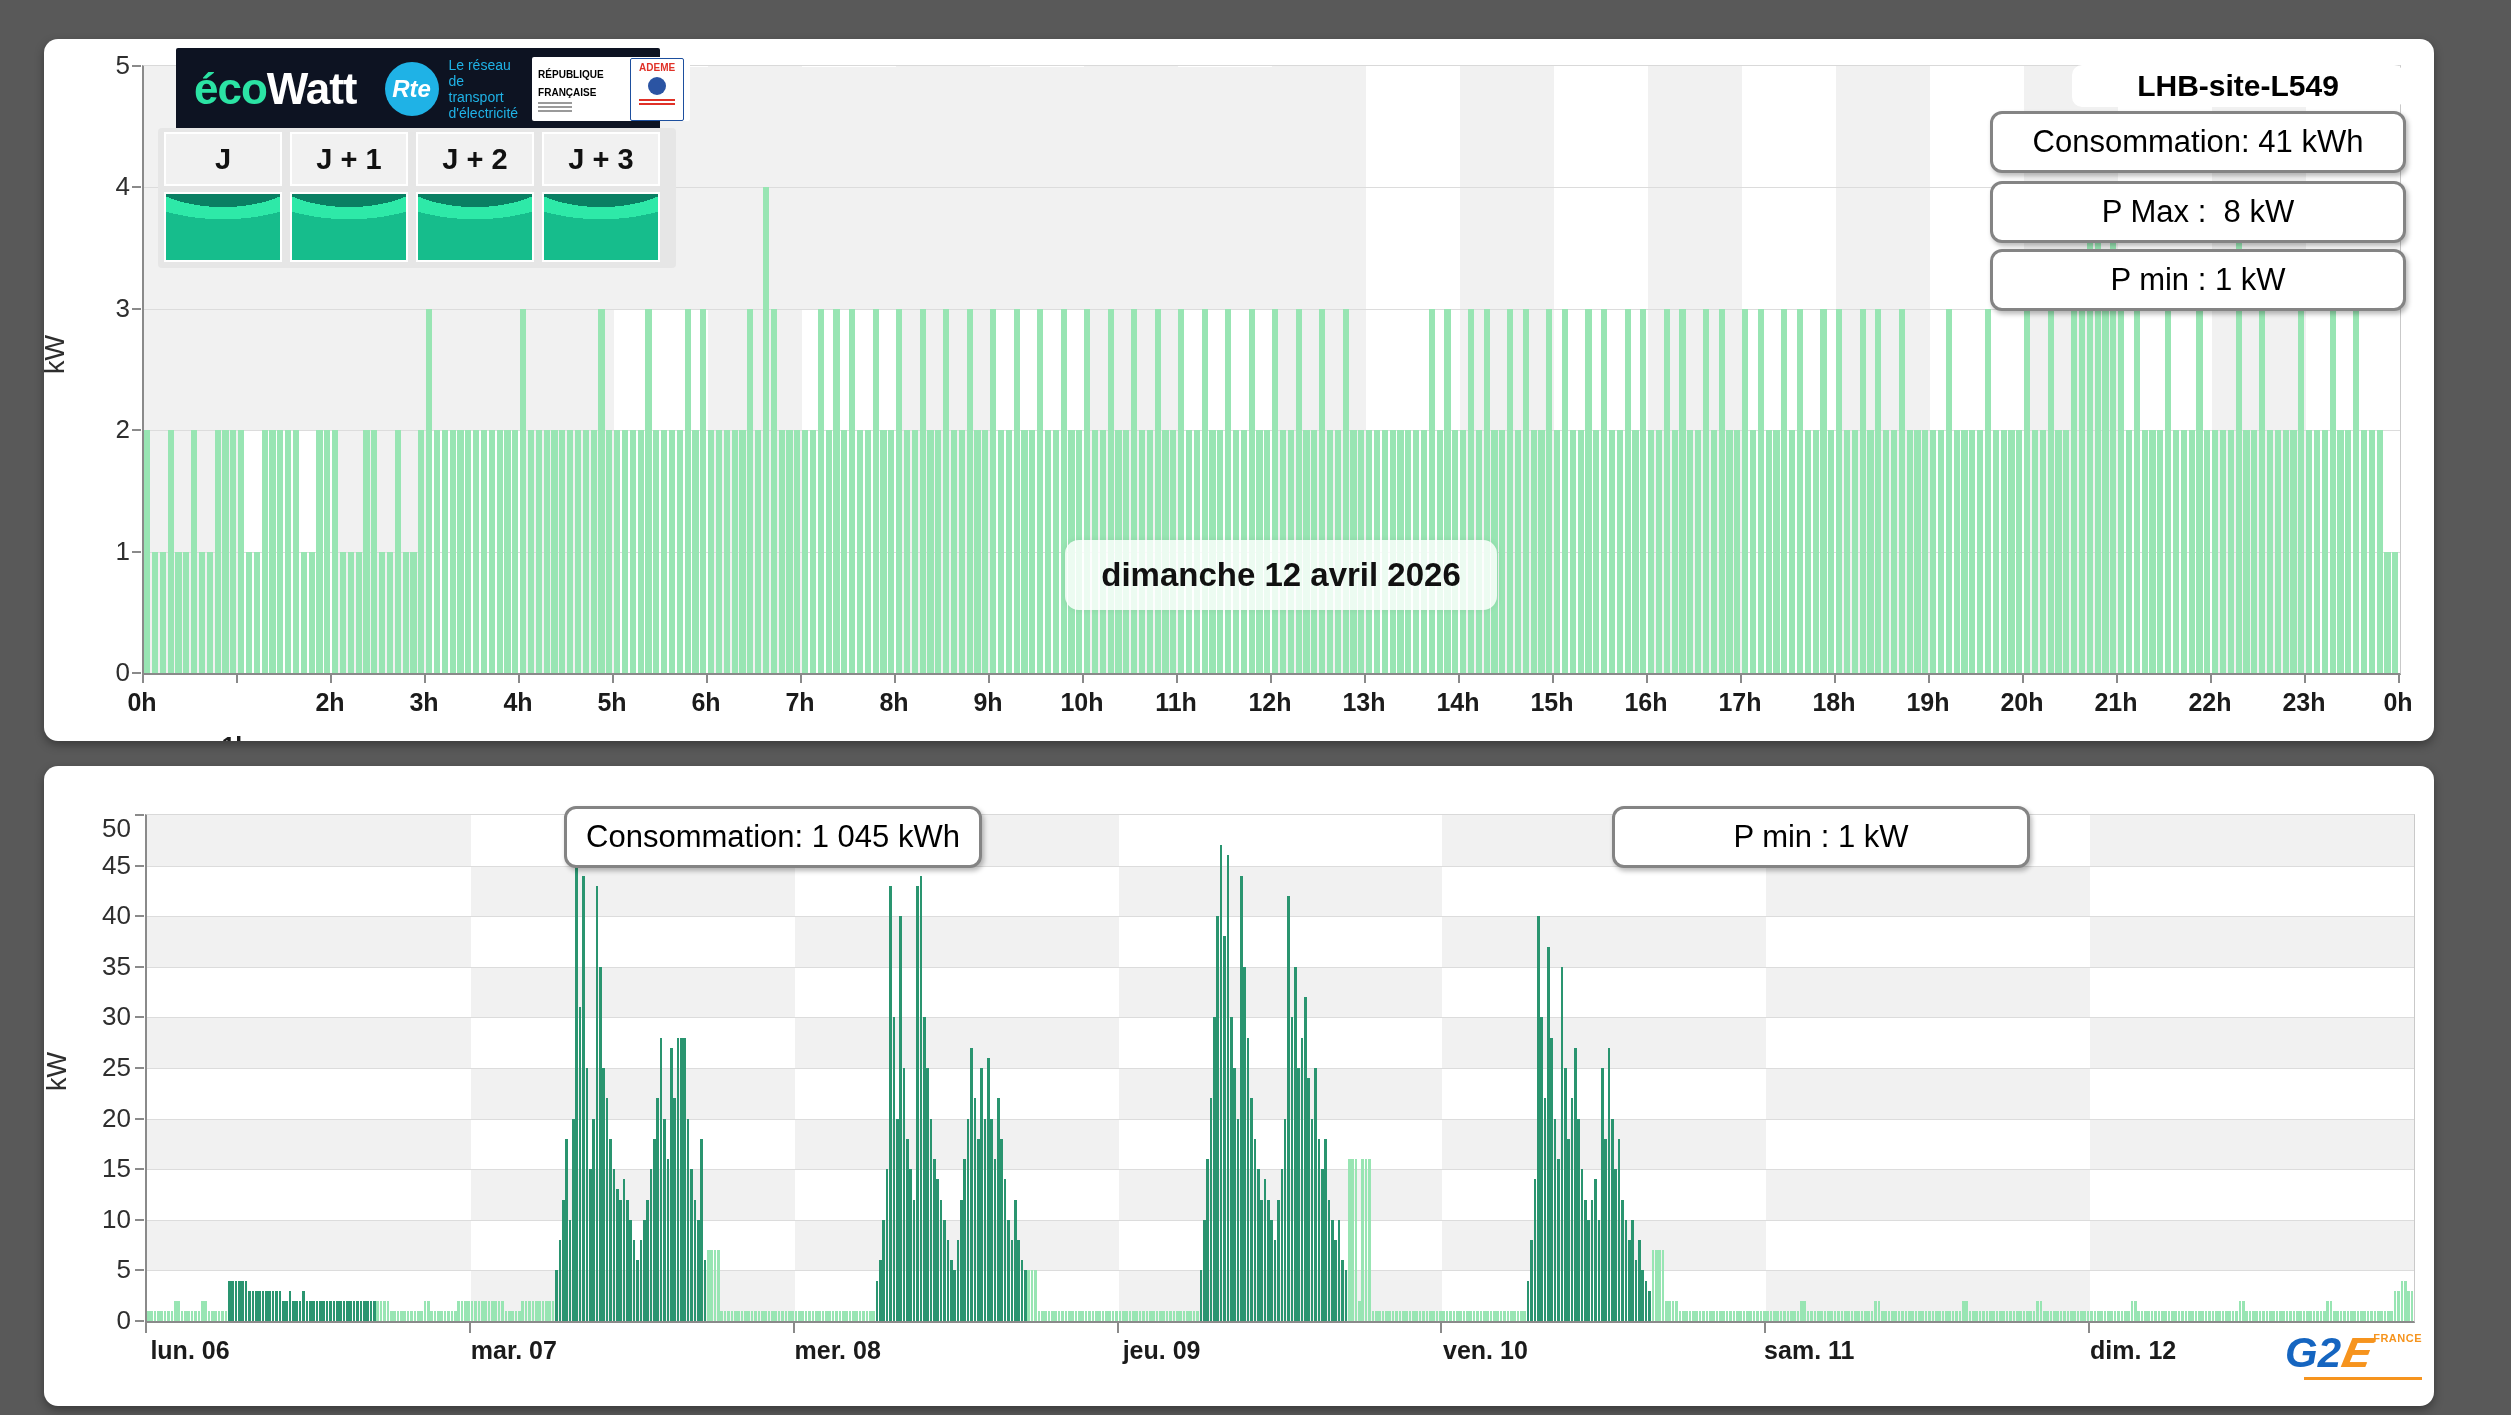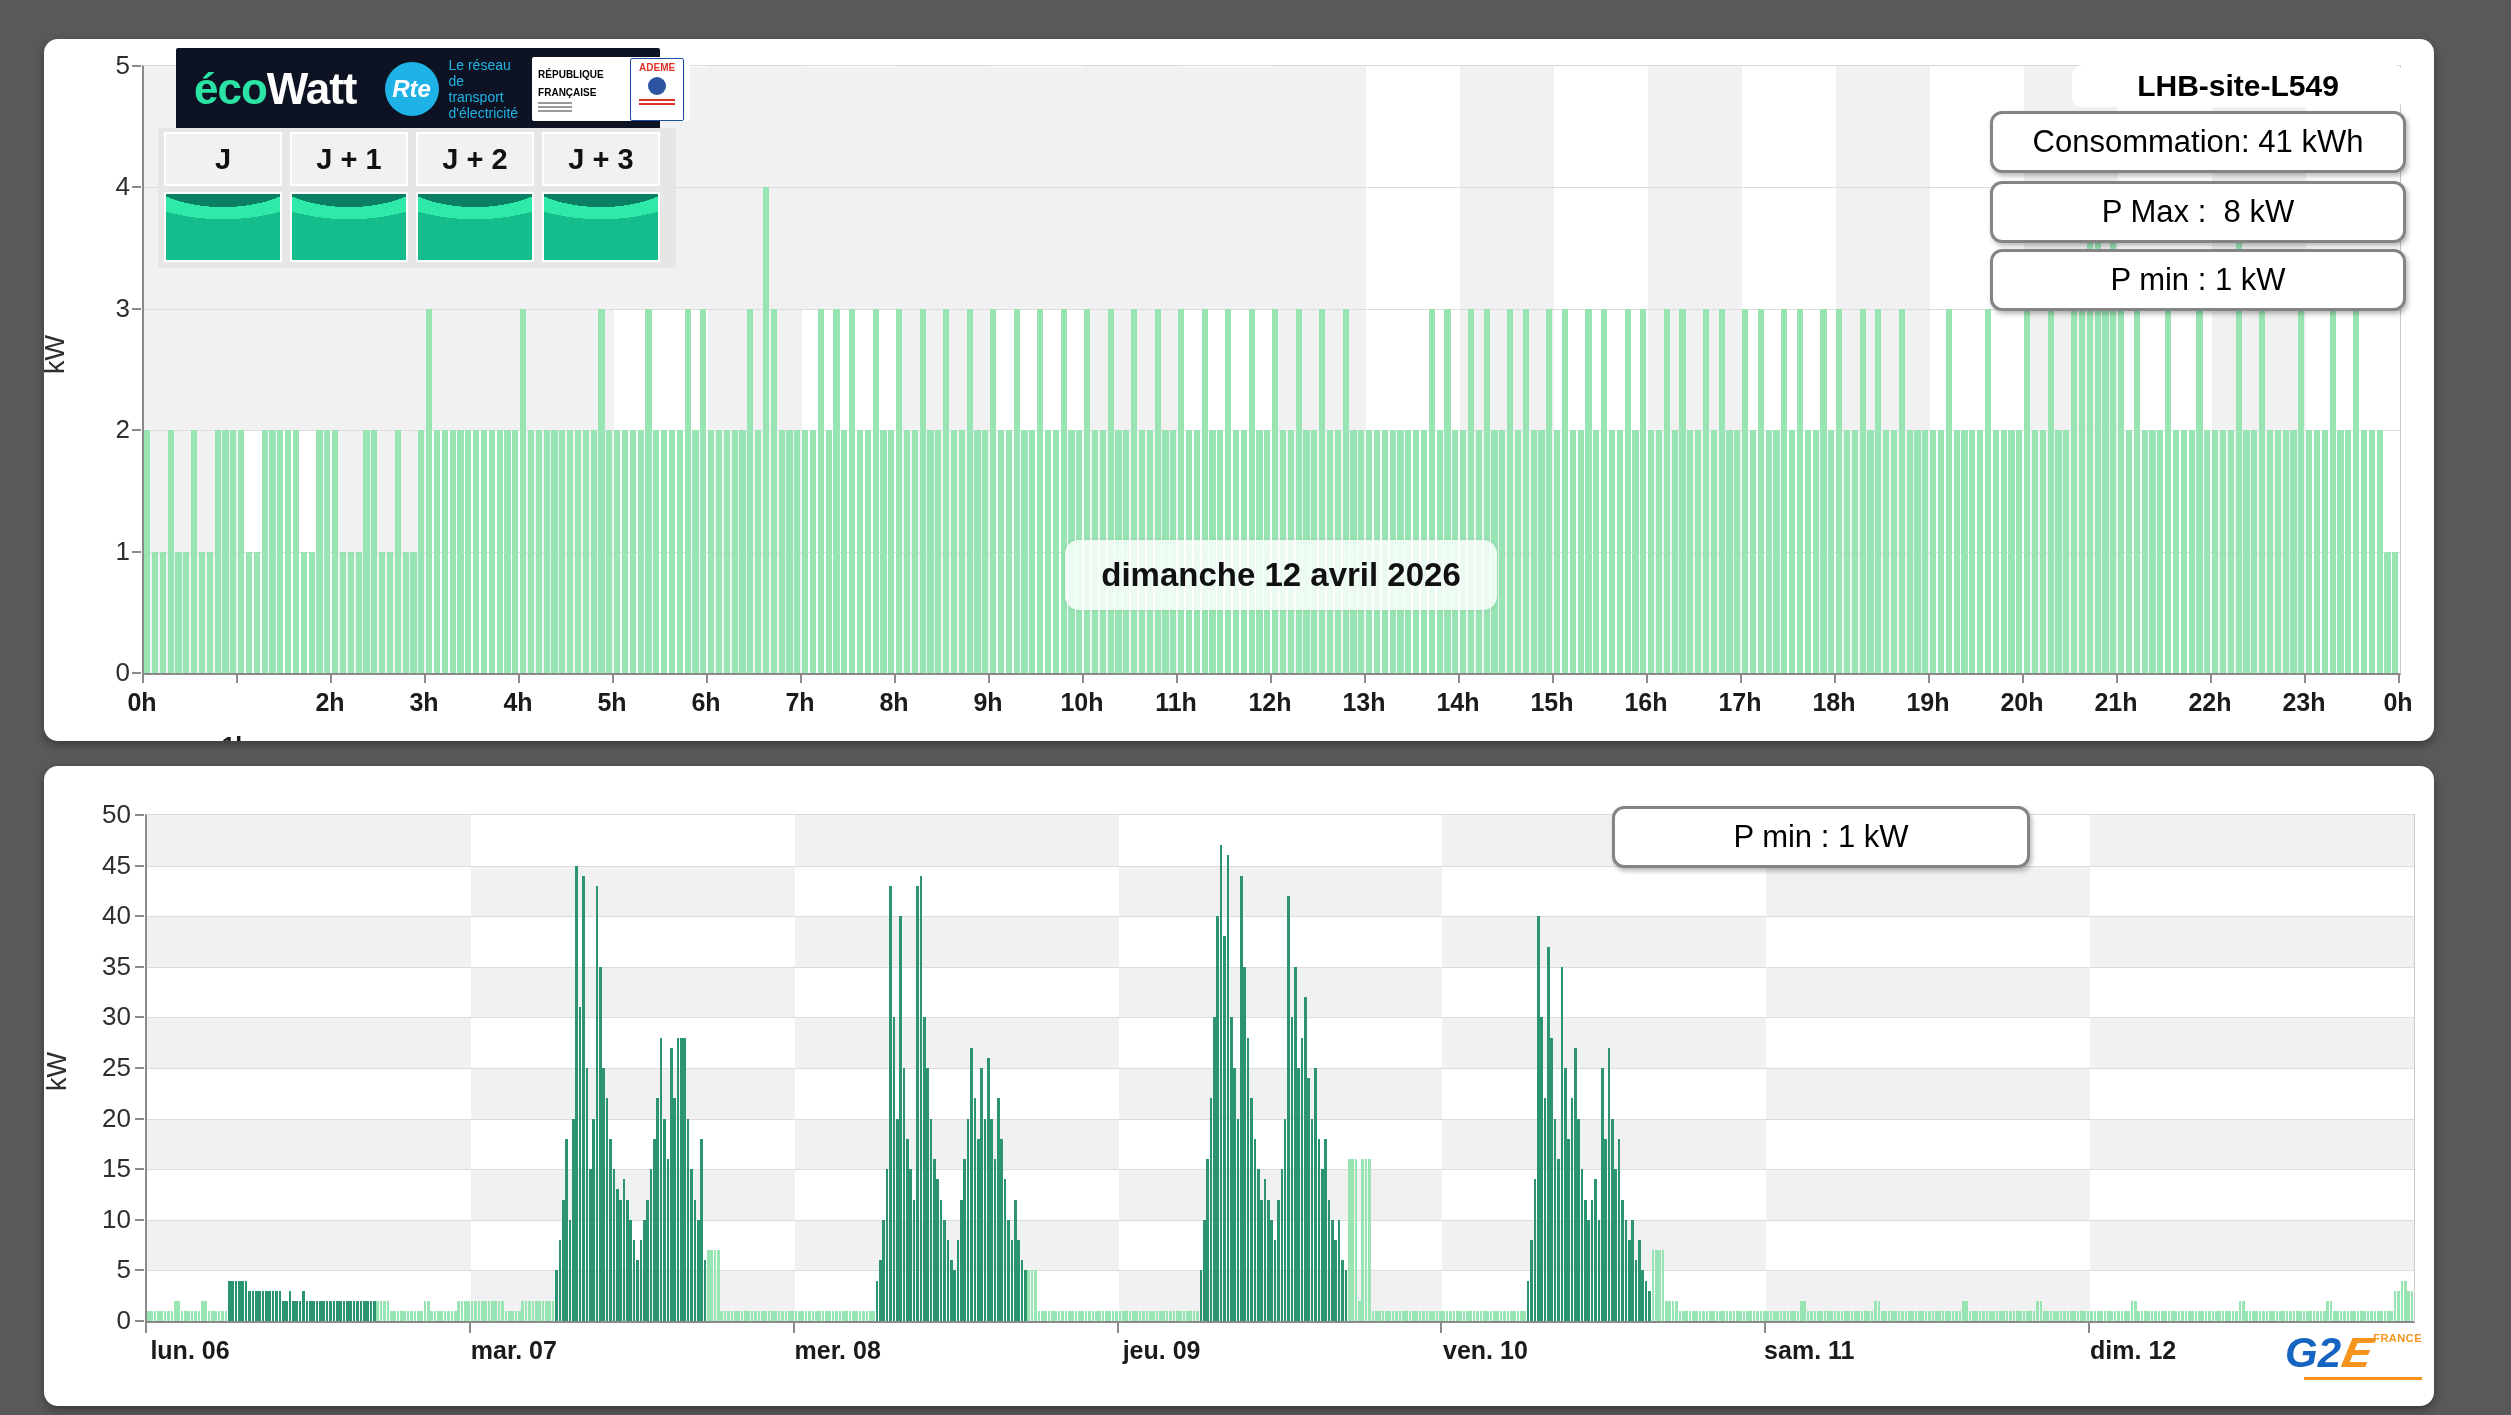--- a/index.html
+++ b/index.html
@@ -1213,40 +1213,41 @@
       <span class="ylab" style="left: 27px; top: 287px;">25</span>
       <div class="ytickmark" style="left: 91px; top: 301px;"></div>
       <span class="ylab" style="left: 27px; top: 236.4px;">30</span>
       <div class="ytickmark" style="left: 91px; top: 250.4px;"></div>
       <span class="ylab" style="left: 27px; top: 185.8px;">35</span>
       <div class="ytickmark" style="left: 91px; top: 199.8px;"></div>
       <span class="ylab" style="left: 27px; top: 135.2px;">40</span>
       <div class="ytickmark" style="left: 91px; top: 149.2px;"></div>
       <span class="ylab" style="left: 27px; top: 84.6px;">45</span>
       <div class="ytickmark" style="left: 91px; top: 98.6px;"></div>
-      <span class="ylab" style="left: 27px; top: 34px;">50</span>
+      <span class="ylab" style="left: 27px; top: 48px;">50</span>
       <div class="ytickmark" style="left: 91px; top: 48px;"></div>
       <span class="xlab" style="left: 146px; top: 570px;">lun. 06</span>
       <div class="tickmark" style="left: 101px; top: 556px; height: 11px;"></div>
       <span class="xlab" style="left: 469.857px; top: 570px;">mar. 07</span>
       <div class="tickmark" style="left: 424.857px; top: 556px; height: 11px;"></div>
       <span class="xlab" style="left: 793.714px; top: 570px;">mer. 08</span>
       <div class="tickmark" style="left: 748.714px; top: 556px; height: 11px;"></div>
       <span class="xlab" style="left: 1117.57px; top: 570px;">jeu. 09</span>
       <div class="tickmark" style="left: 1072.57px; top: 556px; height: 11px;"></div>
       <span class="xlab" style="left: 1441.43px; top: 570px;">ven. 10</span>
       <div class="tickmark" style="left: 1396.43px; top: 556px; height: 11px;"></div>
       <span class="xlab" style="left: 1765.29px; top: 570px;">sam. 11</span>
       <div class="tickmark" style="left: 1720.29px; top: 556px; height: 11px;"></div>
       <span class="xlab" style="left: 2089.14px; top: 570px;">dim. 12</span>
       <div class="tickmark" style="left: 2044.14px; top: 556px; height: 11px;"></div>
     </div>
 
   <span class="axis-title" style="left:-6px;top:290px;">kW</span>
 
+  <div class="statbox" style="left:520px;top:40px;width:412px;">Consommation: 1 045 kWh</div>
   <div class="statbox" style="left:1568px;top:40px;width:412px;">P min : 1 kW</div>
 
   <div class="g2e">
     <div class="row">
       <span class="g2">G2</span>
         <span class="ebolt">E</span>
         <span class="france">FRANCE</span>
     </div>
     <div class="tagline"></div>
   </div>

